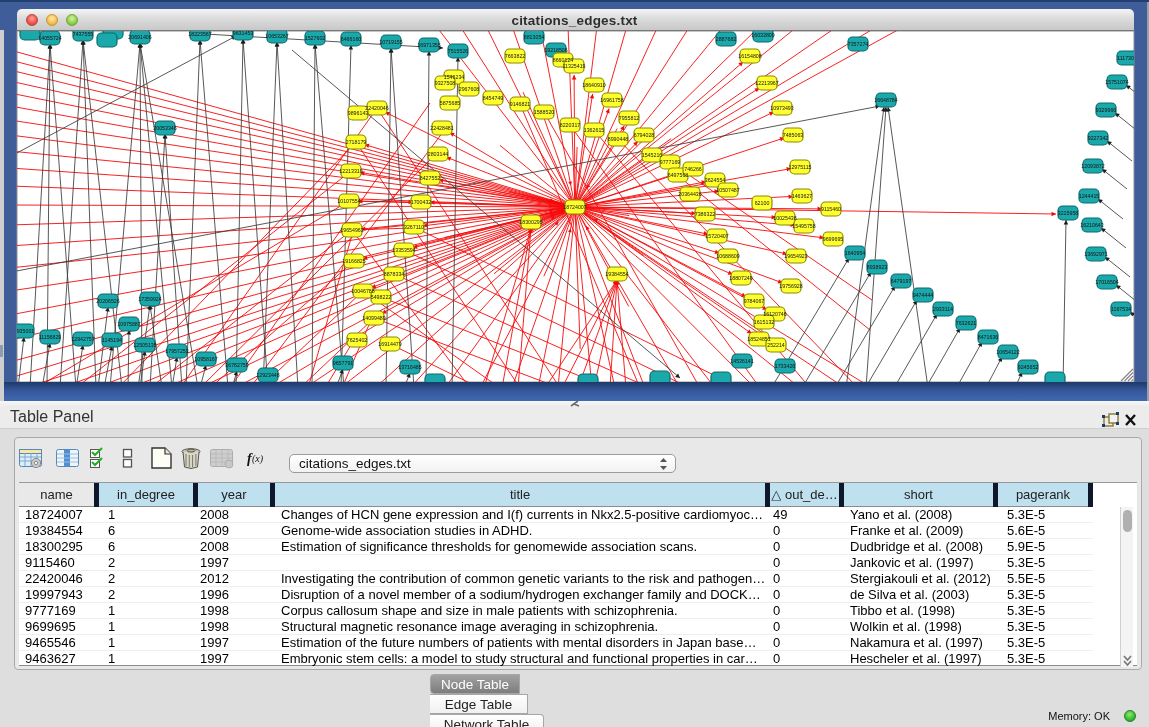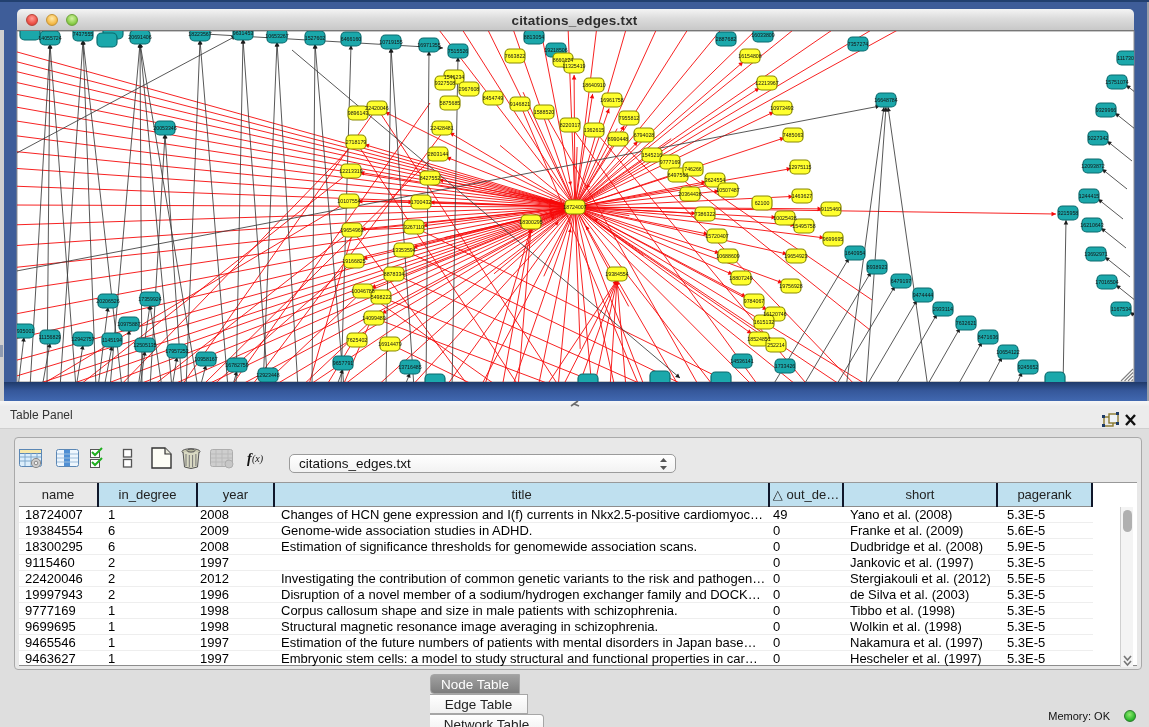--- a/index.html
+++ b/index.html
@@ -13,28 +13,28 @@
 .tl { position:absolute; top:5px; width:12px; height:12px; border-radius:50%; }
 .tl.r { left:9px; background:radial-gradient(circle at 50% 35%, #ff9d96, #ee5349 60%, #c63b32); border:1px solid #ba4238;}
 .tl.y { left:29px; background:radial-gradient(circle at 50% 35%, #ffe9a8, #f6bd4e 60%, #d99b2b); border:1px solid #c79435;}
 .tl.g { left:49px; background:radial-gradient(circle at 50% 35%, #d3f1a2, #8ed04d 60%, #63a428); border:1px solid #6fa43c;}
 .title { position:absolute; left:0; top:13px; width:1149px; text-align:center; font-size:13.5px; font-weight:bold; color:#2e2e2e; letter-spacing:0.2px;}
 .bluegap { position:absolute; left:4px; top:382px; width:1145px; height:19px;
   background:linear-gradient(#1f3a69,#35579a 45%,#4168b0 100%); }
 
 .panel { position:absolute; left:0; top:401px; width:1149px; height:326px; background:#dedede; }
 .phead { position:absolute; left:0; top:0; width:1149px; height:28px; background:linear-gradient(#f7f7f7,#ececec 20%); border-bottom:1px solid #cfcfcf; }
-.phead .t { position:absolute; left:10px; top:7px; font-size:12px; color:#333; }
+.phead .t { position:absolute; left:10px; top:7px; font-size:16px; color:#333; }
 .inner { position:absolute; left:14px; top:36px; width:1128px; height:233px; background:#e8e8e8;
   border:1px solid #a9a9a9; border-radius:4px; }
 .combo { position:absolute; left:289px; top:53px; width:387px; height:19px; background:linear-gradient(#ffffff,#f2f2f2);
   border:1px solid #9b9b9b; border-radius:5px; font-size:13.5px; color:#111; line-height:18px; padding-left:9px; }
 .thead { position:absolute; left:19px; top:81px; height:25px; background:#bfe0ef; border-top:1px solid #999;
   border-bottom:1px solid #8c8c8c; font-size:13px; color:#222; }
-.th { position:absolute; top:0; height:25px; line-height:24px; text-align:center; border-right:2px solid #0f172a; }
+.th { position:absolute; top:0; height:25px; line-height:24px; text-align:center; border-right:5px solid #0f172a; }
 .tbody { position:absolute; left:19px; top:106px; width:1118px; height:159px; background:#ffffff; border-bottom:1px solid #8c8c8c;}
 .tstripes { position:absolute; left:19px; top:106px; width:1074px; height:158px; background:repeating-linear-gradient(#ffffff 0px, #ffffff 15px, #eeeeee 15px, #eeeeee 16px);}
 .trow { position:absolute; left:19px; width:1074px; height:16px; font-size:13px; color:#000; }
 .trow .c { position:absolute; top:0; height:16px; line-height:16px; white-space:nowrap; overflow:hidden; }
 .c0 { left:6px;  width:74px; }
 .c1 { left:89px; width:95px; }
 .c2 { left:181px; width:70px; }
 .c3 { left:262px; width:488px; }
 .c4 { left:754px; width:70px; }
 .c5 { left:831px; width:150px; }

